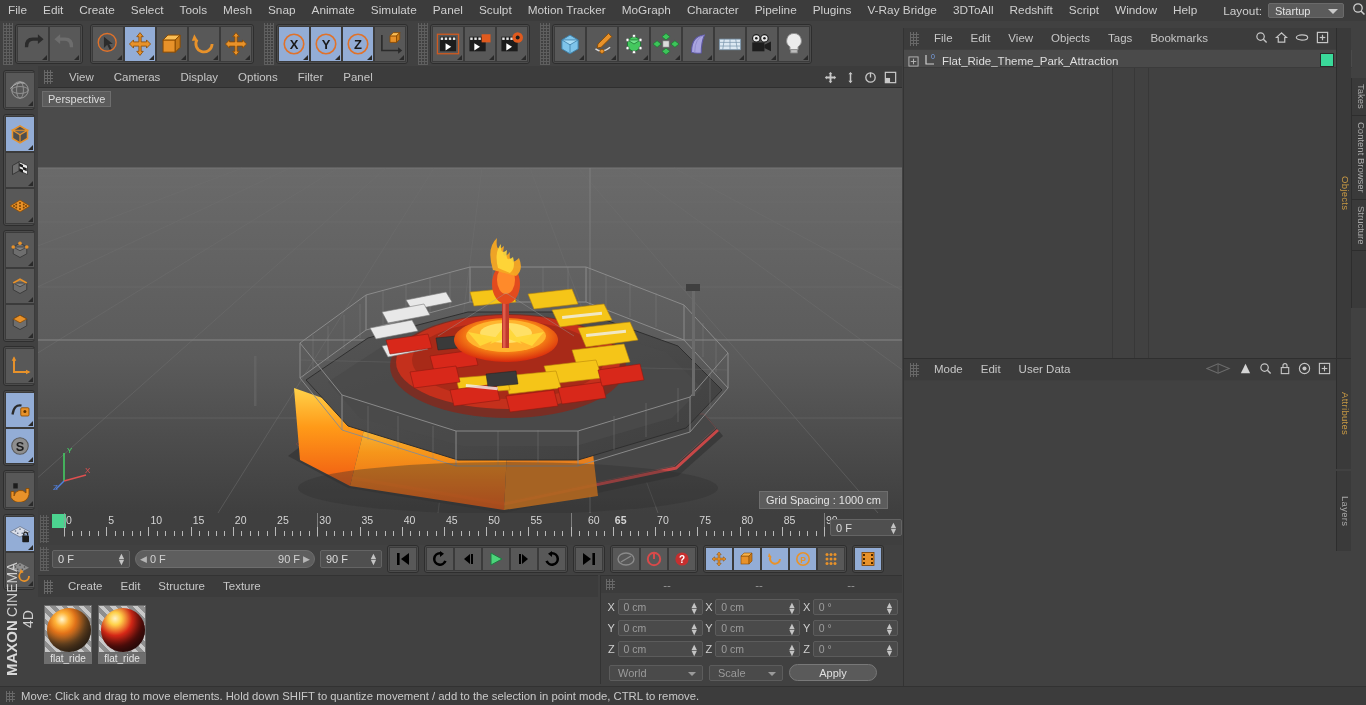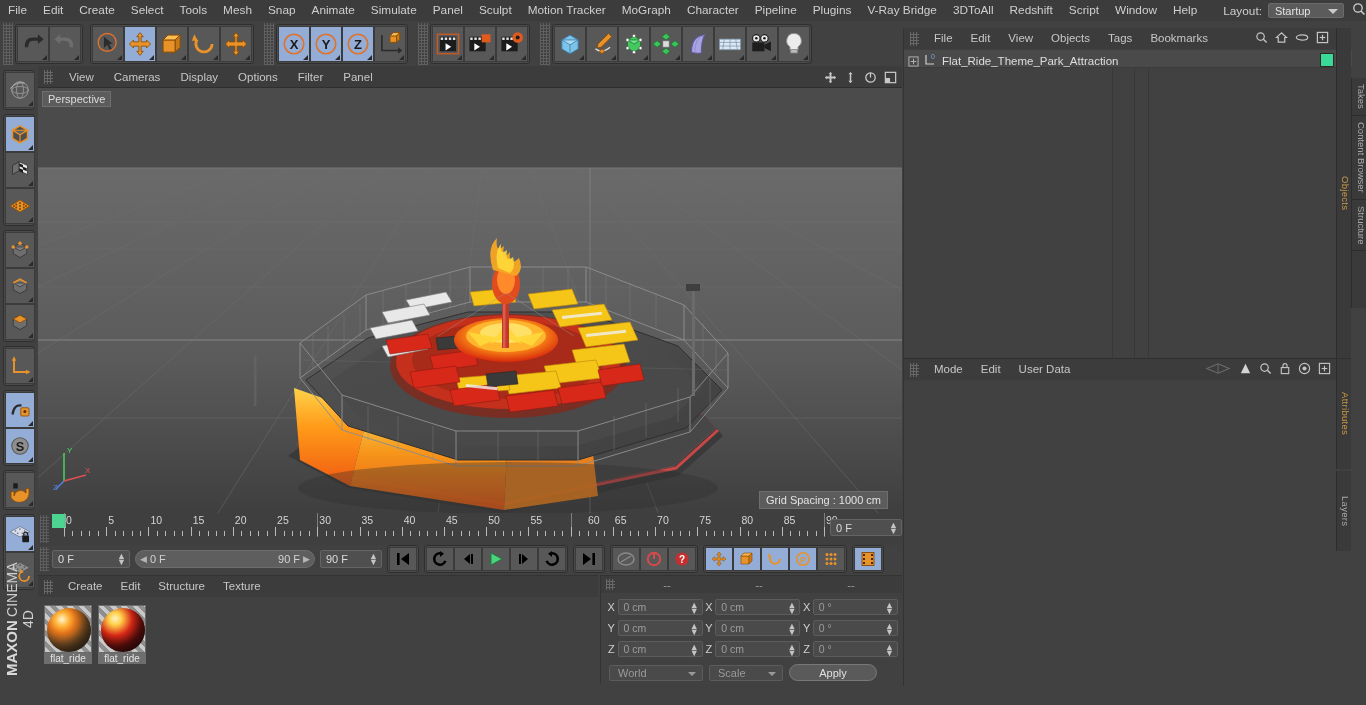--- a/index.html
+++ b/index.html
@@ -849,21 +849,21 @@
         <div class="tl-num" style="left: 353.778px;">40</div>
         <div class="tl-vline" style="left: 351.778px; opacity: 0;"></div>
         <div class="tl-num" style="left: 396px;">45</div>
         <div class="tl-vline" style="left: 394px; opacity: 0;"></div>
         <div class="tl-num" style="left: 438.222px;">50</div>
         <div class="tl-vline" style="left: 436.222px; opacity: 0;"></div>
         <div class="tl-num" style="left: 480.444px;">55</div>
         <div class="tl-vline" style="left: 478.444px; opacity: 0;"></div>
         <div class="tl-num" style="left: 538px;">60</div>
         <div class="tl-vline" style="left: 520.667px; opacity: 0.7;"></div>
-        <div class="tl-num" style="left: 564.889px;">65</div>
+        <div class="tl-num" style="left: 564.889px; font-weight: bold;">65</div>
         <div class="tl-vline" style="left: 562.889px; opacity: 0;"></div>
         <div class="tl-num" style="left: 607.111px;">70</div>
         <div class="tl-vline" style="left: 605.111px; opacity: 0;"></div>
         <div class="tl-num" style="left: 649.333px;">75</div>
         <div class="tl-vline" style="left: 647.333px; opacity: 0;"></div>
         <div class="tl-num" style="left: 691.556px;">80</div>
         <div class="tl-vline" style="left: 689.556px; opacity: 0;"></div>
         <div class="tl-num" style="left: 733.778px;">85</div>
         <div class="tl-vline" style="left: 731.778px; opacity: 0;"></div>
         <div class="tl-num" style="left: 776px;">90</div>
@@ -1334,14 +1334,18 @@
     </div>
     <div id="attrbody"></div>
     <div class="vtab" style="top:0;height:110px;">
       <span>Attributes</span>
     </div>
     <div class="vtab grey" style="top:112px;height:80px;">
       <span>Layers</span>
     </div>
   </div>
 
+  <div id="statusbar">
+    <div class="gripper" style="margin-left:6px;height:11px;"></div>
+    <div class="txt">Move: Click and drag to move elements. Hold down SHIFT to quantize movement / add to the selection in point mode, CTRL to remove.</div>
+  </div>
 
 </div>
 
 </body></html>

